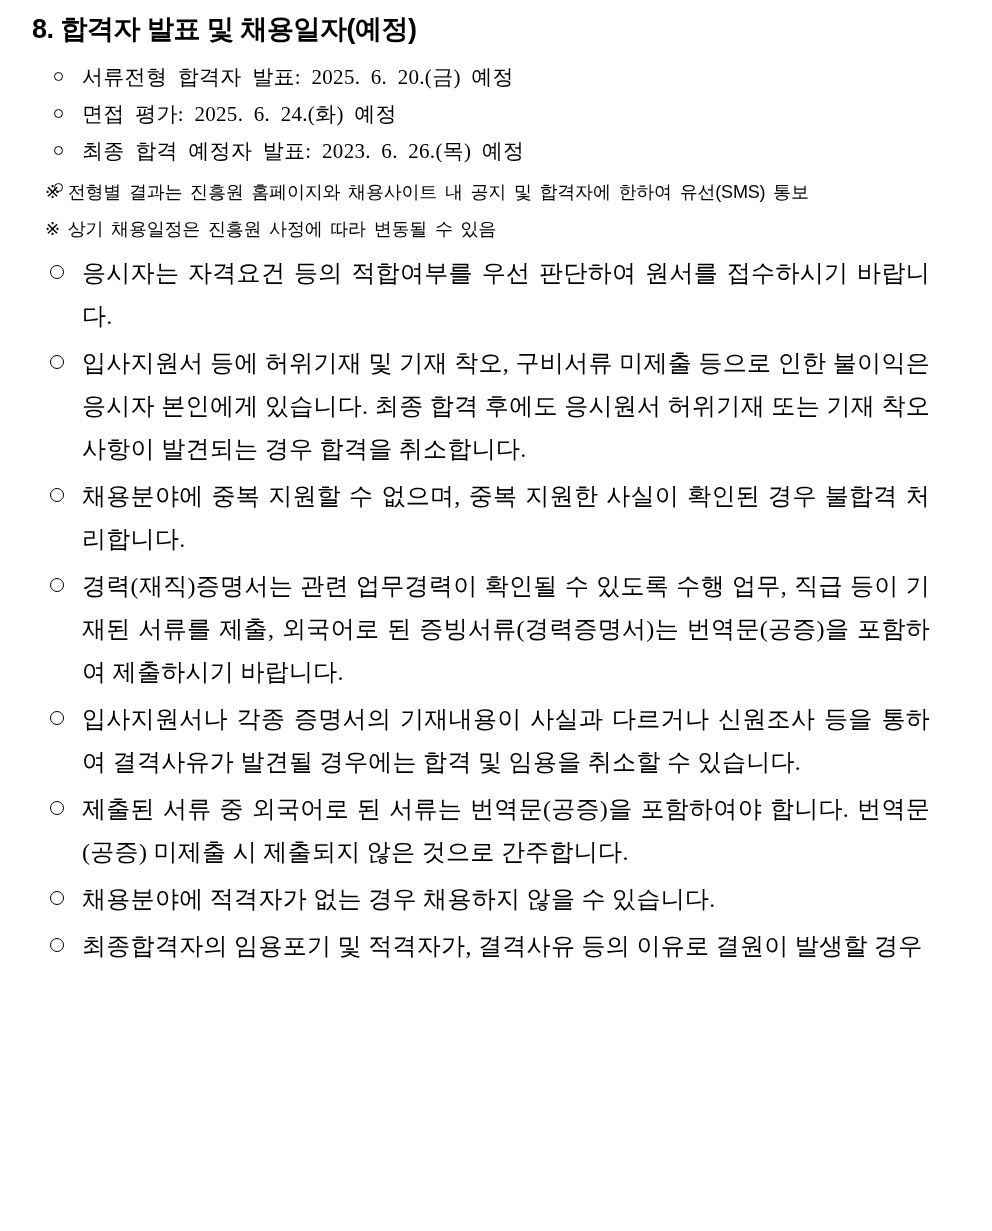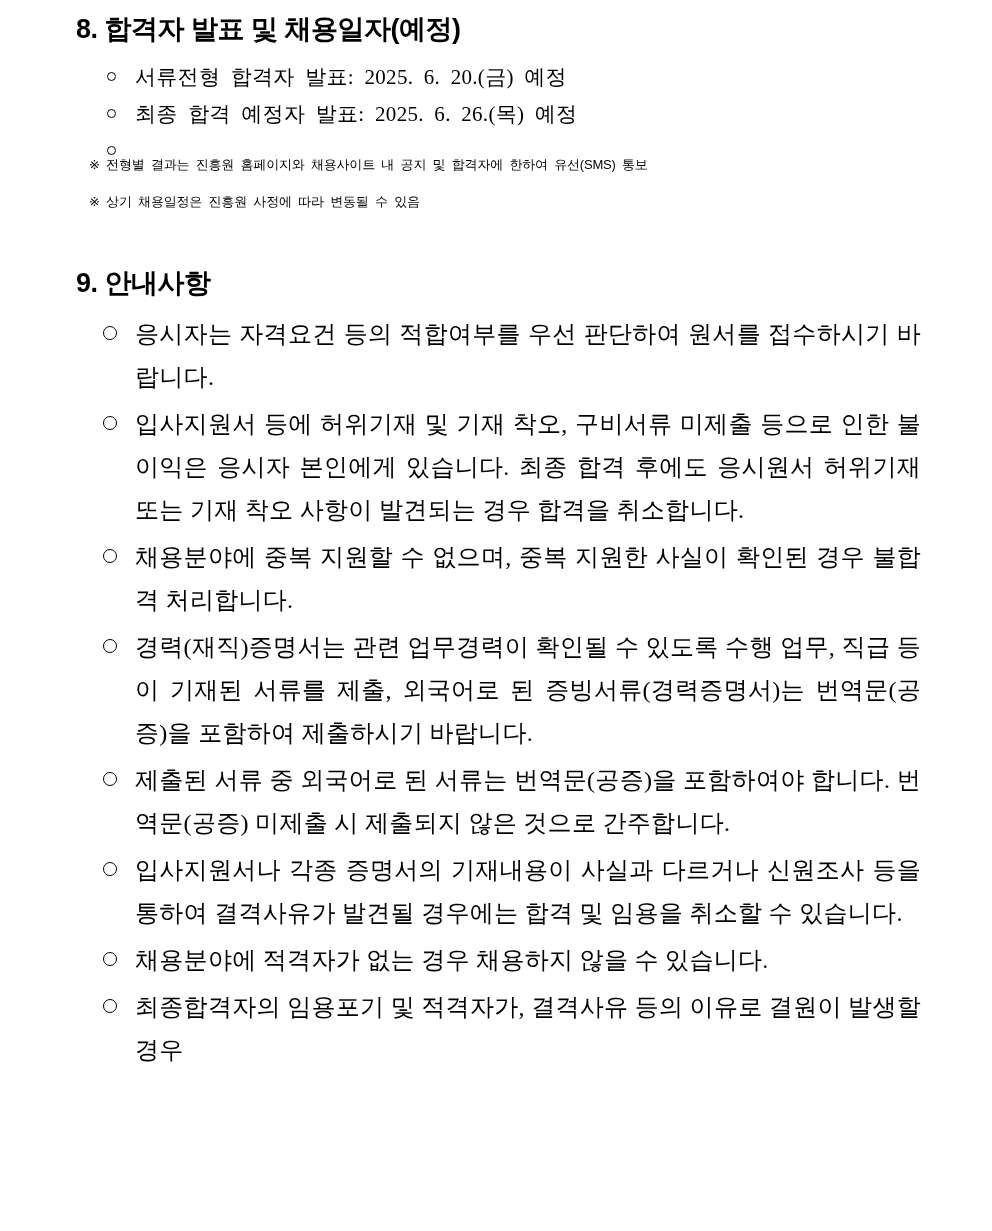--- a/index.html
+++ b/index.html
@@ -10,38 +10,38 @@
   }
   body {
     width: 992px;
     height: 1231px;
     overflow: hidden;
   }
   .page {
     box-sizing: border-box;
     width: 992px;
     height: 1035px;
-    padding: 12px 58px 0 76px;
+    padding: 12px 58px 0 32px;
     background: #ffffff;
   }
   .section-title {
     font-family: "Liberation Sans", "DejaVu Sans", sans-serif;
     font-weight: bold;
     font-size: 27px;
     line-height: 34px;
     letter-spacing: -0.5px;
     margin: 0;
     color: #000000;
   }
   .s8-title { margin-bottom: 13px; }
   .s9-title { margin-top: 46px; margin-bottom: 10px; }
 
   ul.doc-list {
     list-style: none;
-    margin: 13px;
+    margin: 4px;
     padding: 0;
   }
   
   .s8-item {
     position: relative;
     padding-left: 46px;
     font-family: "Liberation Serif", "DejaVu Serif", serif;
     font-size: 21px;
     line-height: 37px;
     letter-spacing: 0.3px;
@@ -54,21 +54,21 @@
     width: 9px;
     height: 9px;
     border: 1.4px solid #000;
     border-radius: 50%;
     box-sizing: border-box;
     display: block;
   }
   
   .s8-note {
     font-family: "Liberation Sans", "DejaVu Sans", sans-serif;
-    font-size: 13px;
+    font-size: 18px;
     line-height: 37px;
     letter-spacing: -0.2px;
     word-spacing: 3px;
     padding-left: 13px;
     white-space: nowrap;
   }
   
   .s9-item {
     position: relative;
     padding-left: 46px;
@@ -99,56 +99,59 @@
 
   <h1 class="section-title s8-title">8. 합격자 발표 및 채용일자(예정)</h1>
 
   <ul class="doc-list">
     <li class="s8-item">
       <span class="bullet"></span>
       <span>서류전형 합격자 발표: 2025. 6. 20.(금) 예정</span>
     </li>
     <li class="s8-item">
       <span class="bullet"></span>
-      <span>최종 합격 예정자 발표: 2025. 6. 26.(목) 예정</span>
+      <span>면접 평가: 2025. 6. 24.(화) 예정</span>
+    </li>
+    <li class="s8-item">
+      <span class="bullet"></span>
+      <span>최종 합격 예정자 발표: 2023. 6. 26.(목) 예정</span>
     </li>
     <li class="s8-item">
       <span class="bullet"></span>
     </li>
   </ul>
 
   <div class="s8-note">※ 전형별 결과는 진흥원 홈페이지와 채용사이트 내 공지 및 합격자에 한하여 유선(SMS) 통보</div>
   <div class="s8-note">※ 상기 채용일정은 진흥원 사정에 따라 변동될 수 있음</div>
 
-  <h1 class="section-title s9-title">9. 안내사항</h1>
 
   <ul class="doc-list">
     <li class="s9-item">
       <span class="bullet"></span>
       <span>응시자는 자격요건 등의 적합여부를 우선 판단하여 원서를 접수하시기 바랍니다.</span>
     </li>
     <li class="s9-item">
       <span class="bullet"></span>
       <span>입사지원서 등에 허위기재 및 기재 착오, 구비서류 미제출 등으로 인한 불이익은 응시자 본인에게 있습니다. 최종 합격 후에도 응시원서 허위기재 또는 기재 착오 사항이 발견되는 경우 합격을 취소합니다.</span>
     </li>
     <li class="s9-item">
       <span class="bullet"></span>
       <span>채용분야에 중복 지원할 수 없으며, 중복 지원한 사실이 확인된 경우 불합격 처리합니다.</span>
     </li>
     <li class="s9-item">
       <span class="bullet"></span>
       <span>경력(재직)증명서는 관련 업무경력이 확인될 수 있도록 수행 업무, 직급 등이 기재된 서류를 제출, 외국어로 된 증빙서류(경력증명서)는 번역문(공증)을 포함하여 제출하시기 바랍니다.</span>
     </li>
     <li class="s9-item">
       <span class="bullet"></span>
-      <span>제출된 서류 중 외국어로 된 서류는 번역문(공증)을 포함하여야 합니다. 번역문(공증) 미제출 시 제출되지 않은 것으로 간주합니다.</span>
+      <span>입사지원서나 각종 증명서의 기재내용이 사실과 다르거나 신원조사 등을 통하여 결격사유가 발견될 경우에는 합격 및 임용을 취소할 수 있습니다.</span>
     </li>
     <li class="s9-item">
       <span class="bullet"></span>
-      <span>입사지원서나 각종 증명서의 기재내용이 사실과 다르거나 신원조사 등을 통하여 결격사유가 발견될 경우에는 합격 및 임용을 취소할 수 있습니다.</span>
+      <span>제출된 서류 중 외국어로 된 서류는 번역문(공증)을 포함하여야 합니다. 번역문(공증) 미제출 시 제출되지 않은 것으로 간주합니다.</span>
     </li>
     <li class="s9-item">
       <span class="bullet"></span>
       <span>채용분야에 적격자가 없는 경우 채용하지 않을 수 있습니다.</span>
     </li>
     <li class="s9-item">
       <span class="bullet"></span>
       <span>최종합격자의 임용포기 및 적격자가, 결격사유 등의 이유로 결원이 발생할 경우</span>
     </li>
   </ul>

